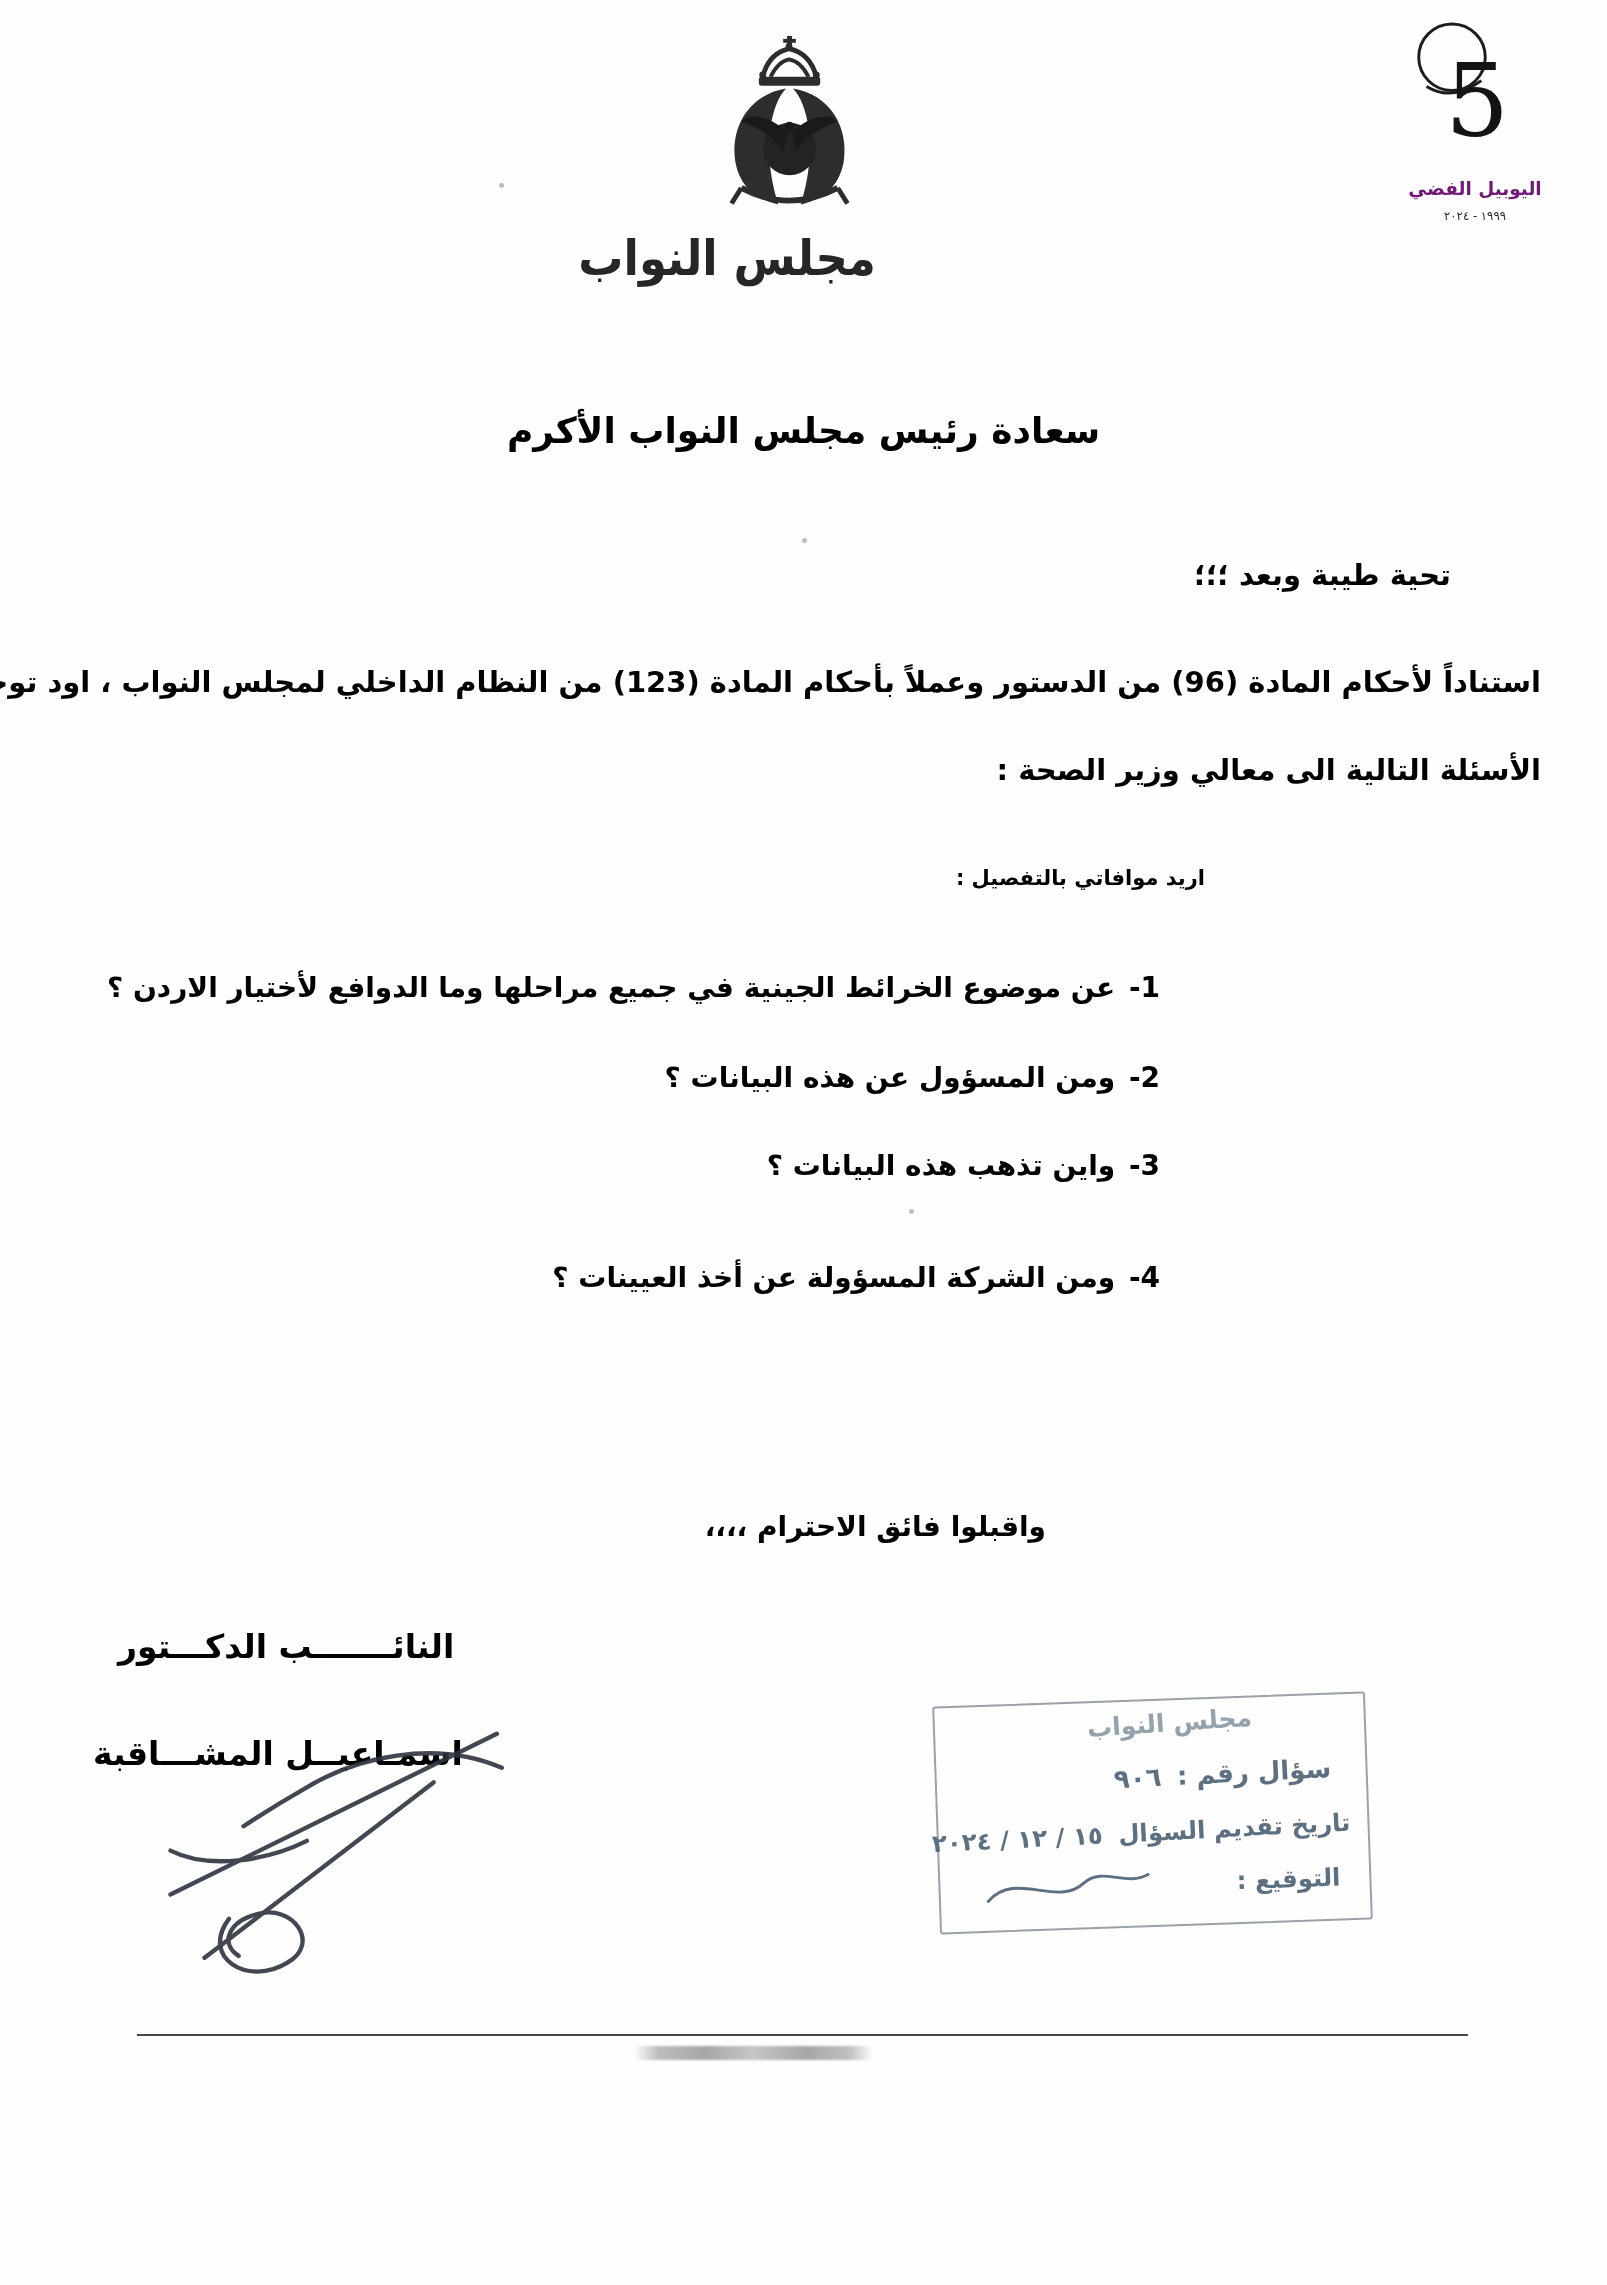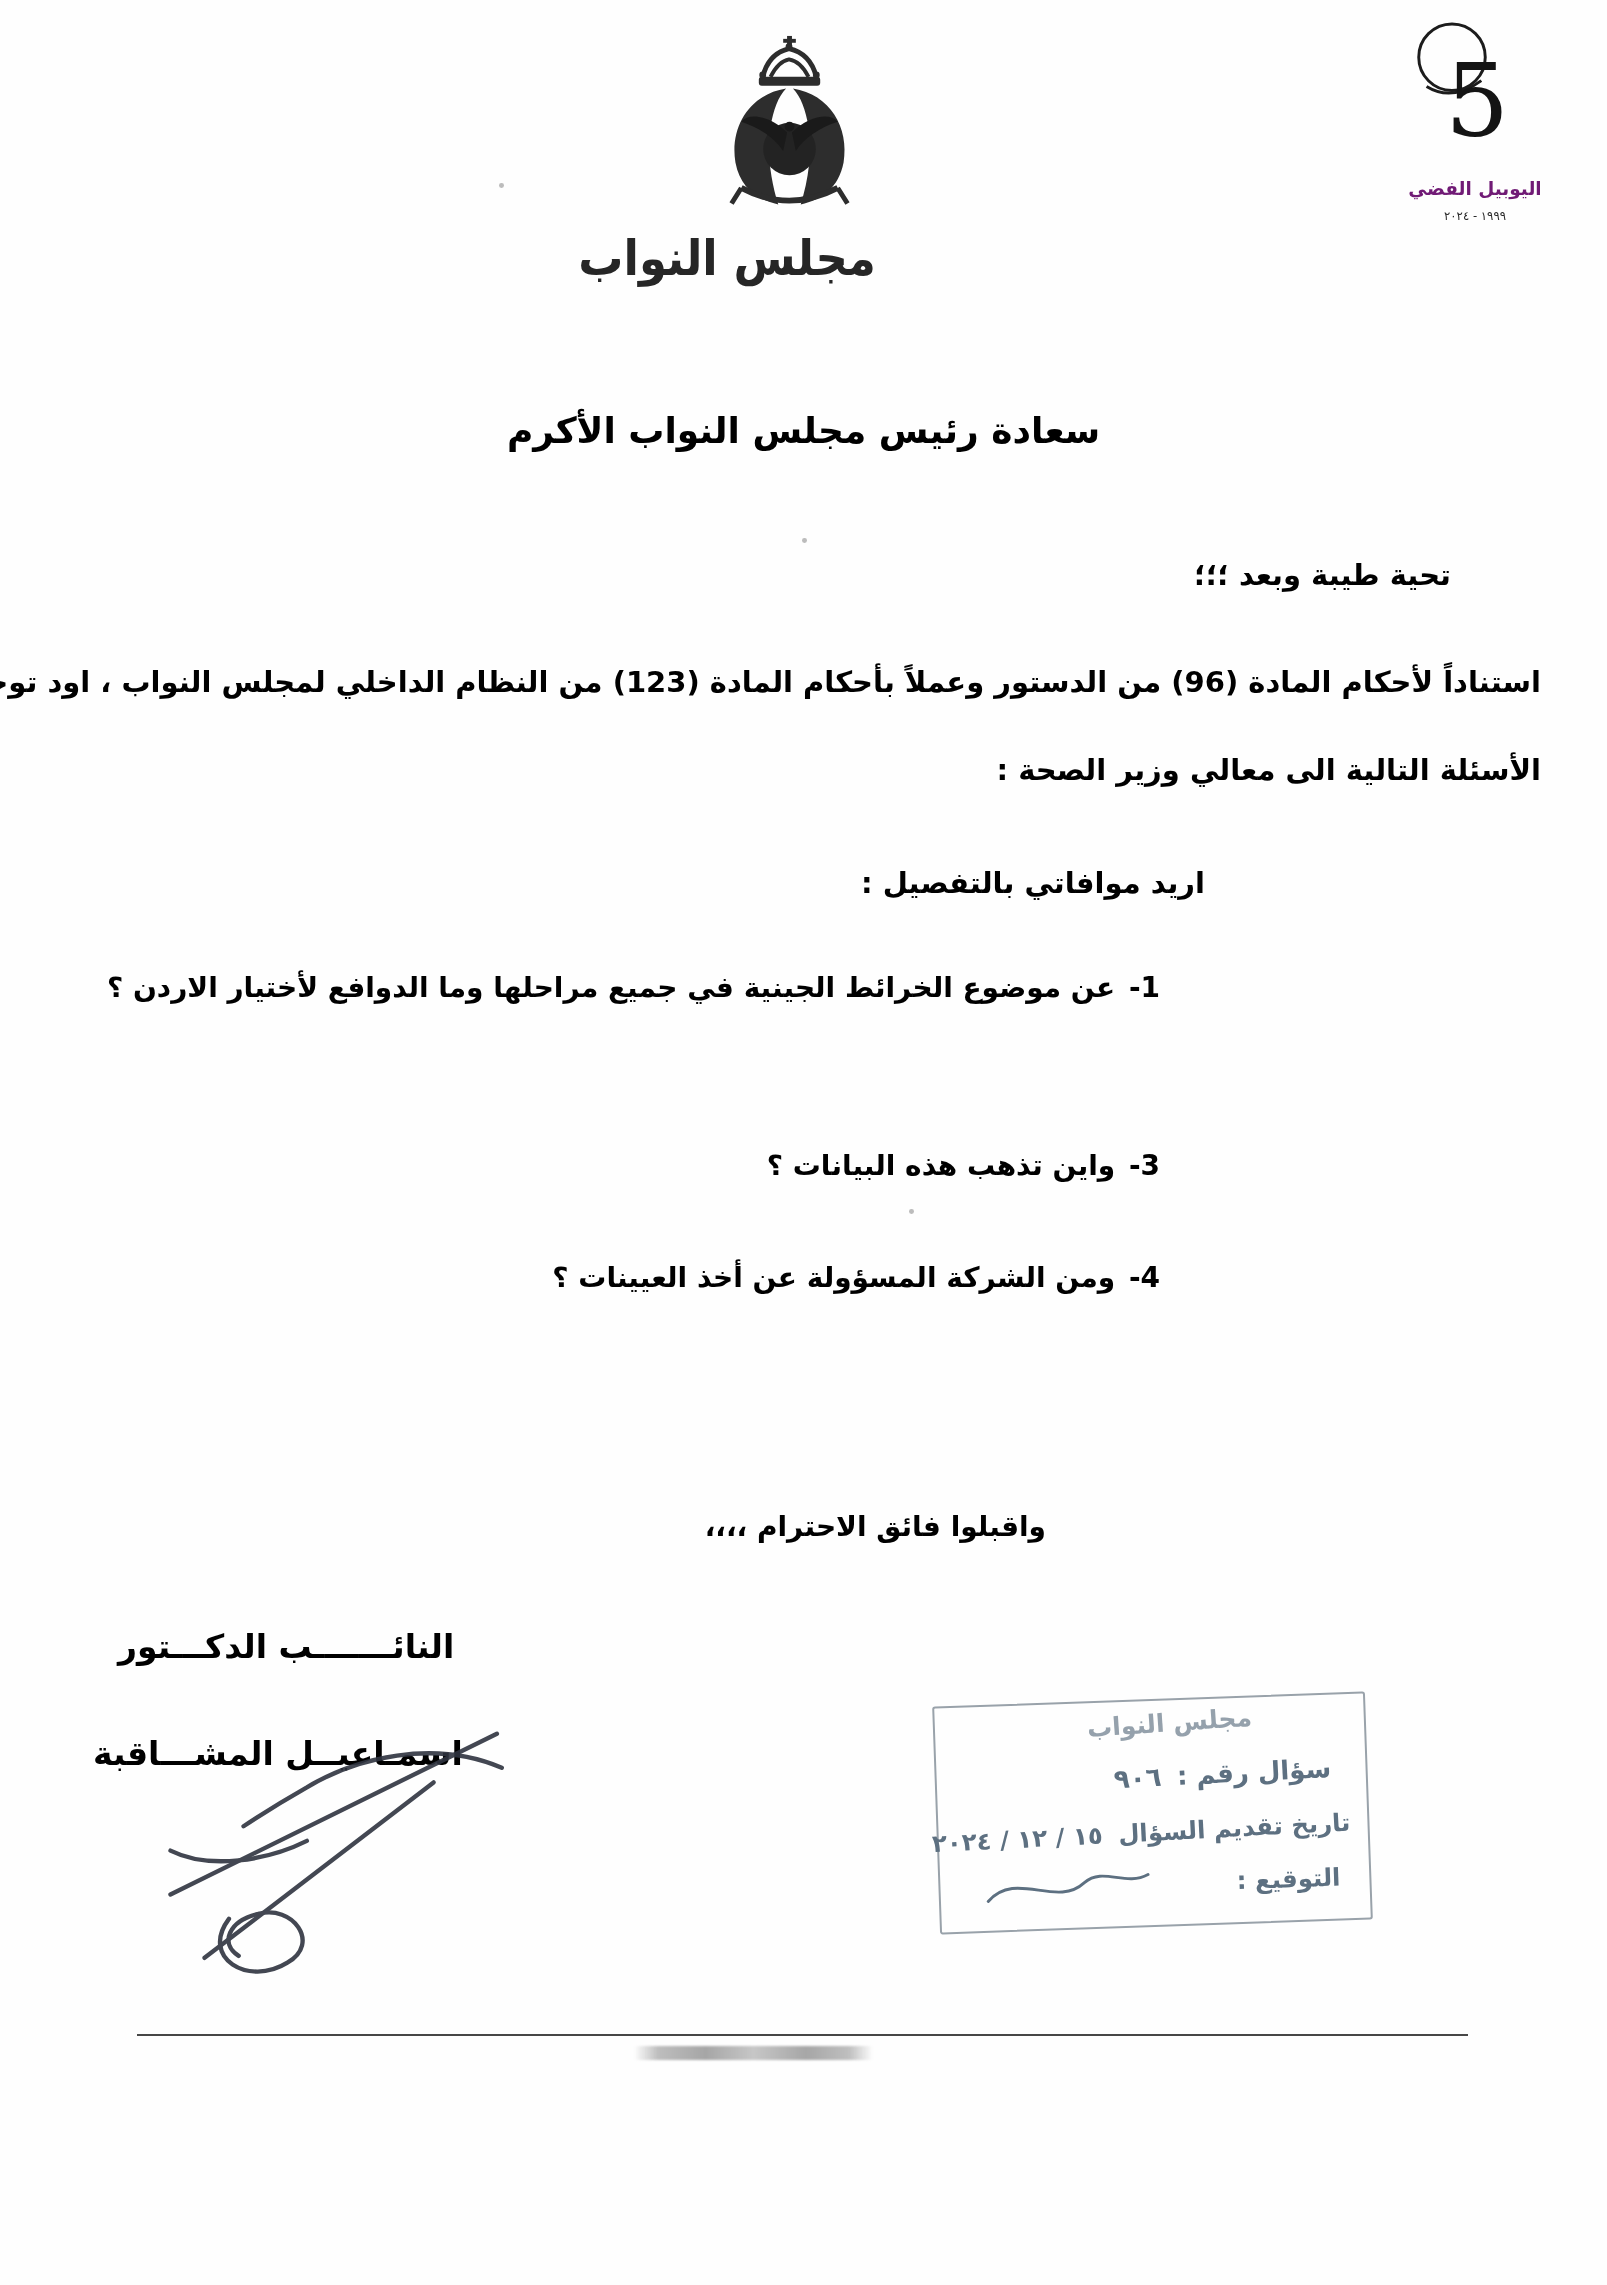--- a/index.html
+++ b/index.html
@@ -37,21 +37,21 @@
     font-family:"DejaVu Serif", serif;
     font-size:101px;line-height:1;font-weight:400;color:#141414;
   }
   .jub-label{font-size:18.5px;font-weight:700;color:#701a75;direction:rtl;margin-top:-3.9px;}
   .jub-years{font-size:11.7px;color:#2a2a2a;letter-spacing:1px;margin-top:10px;}
   
   .salutation{top:410px;left:0;width:100%;text-align:center;font-size:36px;}
   .greeting{top:558px;right:156px;font-size:29px;}
   .intro1{top:665px;right:66px;font-size:29px;}
   .intro2{top:753px;right:66px;font-size:29px;}
-  .request{top:866px;right:402px;font-size:29px;}
+  .request{top:866px;right:402px;font-size:21px;}
   .q{right:447px;font-size:28px;}
   .q .qnum{margin-left:13.7px;}
   .q1{top:971px;} .q2{top:1061px;} .q3{top:1149px;} .q4{top:1237px;margin-top:24px;} .q5{top:1324px;}
   .closing{top:1510px;right:561px;font-size:28px;}
   
   .sig-title{top:1627px;left:78px;font-size:33px;margin-left:40px;}
   .sig-name{top:1734px;left:93px;font-size:33px;}
   .sig-scribble{left:112px;top:1714px;width:419px;height:283px;}
   
   .stamp{
@@ -120,20 +120,23 @@
 
   <div class="ar abs salutation">سعادة رئيس مجلس النواب الأكرم</div>
   <div class="ar abs greeting">تحية طيبة وبعد ؛؛؛</div>
   <div class="ar abs intro1">استناداً لأحكام المادة (96) من الدستور وعملاً بأحكام المادة (123) من النظام الداخلي لمجلس النواب ، اود توجيه</div>
   <div class="ar abs intro2">الأسئلة التالية الى معالي وزير الصحة :</div>
   <div class="ar abs request">اريد موافاتي بالتفصيل :</div>
 
   <div class="ar abs q q1">
     <span class="qnum">1-</span><span>عن موضوع الخرائط الجينية في جميع مراحلها وما الدوافع لأختيار الاردن ؟</span>
   </div>
+  <div class="ar abs q q2">
+    <span class="qnum">2-</span><span>ومن المسؤول عن هذه البيانات ؟</span>
+  </div>
   <div class="ar abs q q3">
     <span class="qnum">3-</span><span>واين تذهب هذه البيانات ؟</span>
   </div>
   <div class="ar abs q q4">
     <span class="qnum">4-</span><span>ومن الشركة المسؤولة عن أخذ العيينات ؟</span>
   </div>
 
   <div class="ar abs closing">واقبلوا فائق الاحترام ،،،،</div>
 
   <div class="ar abs sig-title">النائـــــــب الدكـــتور</div>

